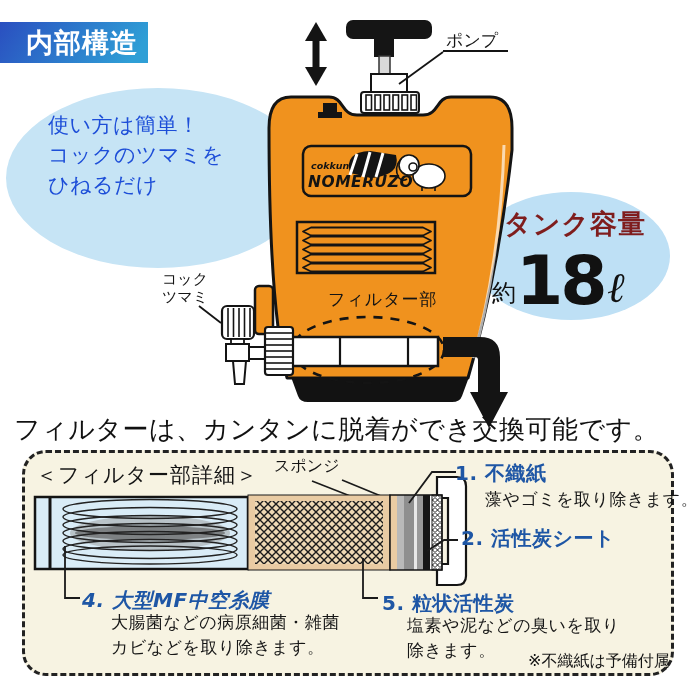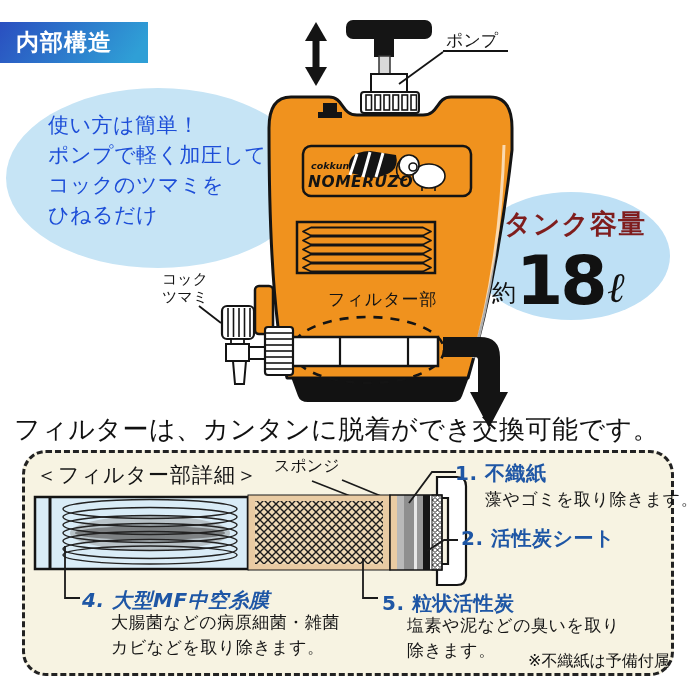--- a/index.html
+++ b/index.html
@@ -6,22 +6,22 @@
   body {
     width:700px; height:700px; position:relative; overflow:hidden;
     background:#ffffff; color:#111;
     font-family:"DejaVu Sans", sans-serif;
   }
   .abs { position:absolute; }
 
   #header-badge {
     left:0; top:22px; width:148px; height:41px; box-sizing:border-box;
     background:linear-gradient(125deg,#2a4fc0 0%,#2f9fd6 90%);
-    color:#fff; font-size:23px; font-weight:bold; line-height:41px;
-    padding-left:16px; letter-spacing:1px;
+    color:#fff; font-size:27px; font-weight:bold; line-height:41px;
+    padding-left:16px; letter-spacing:1px;text-align:center;
   }
 
   #bubble { left:6px; top:88px; width:304px; height:180px;
     background:#c6e4f5; border-radius:50%; }
   #bubble-text { left:48px; top:110px; font-size:21px; line-height:30px;
     letter-spacing:0.5px; color:#1d4ed8; }
 
   #capacity { left:472px; top:192px; width:198px; height:128px;
     background:#bee0f5; border-radius:50%; }
   #capacity-title { left:480px; top:206px; width:190px; text-align:center;
@@ -59,21 +59,20 @@
   svg text { font-family:"DejaVu Sans", sans-serif; fill:#141414; }
 </style>
 </head>
 <body>
 
 <div id="header-badge" class="abs">内部構造</div>
 
 <div id="bubble" class="abs"></div>
 <div id="bubble-text" class="abs">
   <div>使い方は簡単！</div>
-  <div>ポンプで軽く加圧して</div>
   <div>コックのツマミを</div>
   <div>ひねるだけ</div>
 </div>
 
 <div id="capacity" class="abs"></div>
 <div id="capacity-title" class="abs">タンク容量</div>
 <div id="capacity-row" class="abs">
   <span id="capacity-prefix">約</span>
   <span id="capacity-value">18</span>
   <span id="capacity-unit">ℓ</span>

